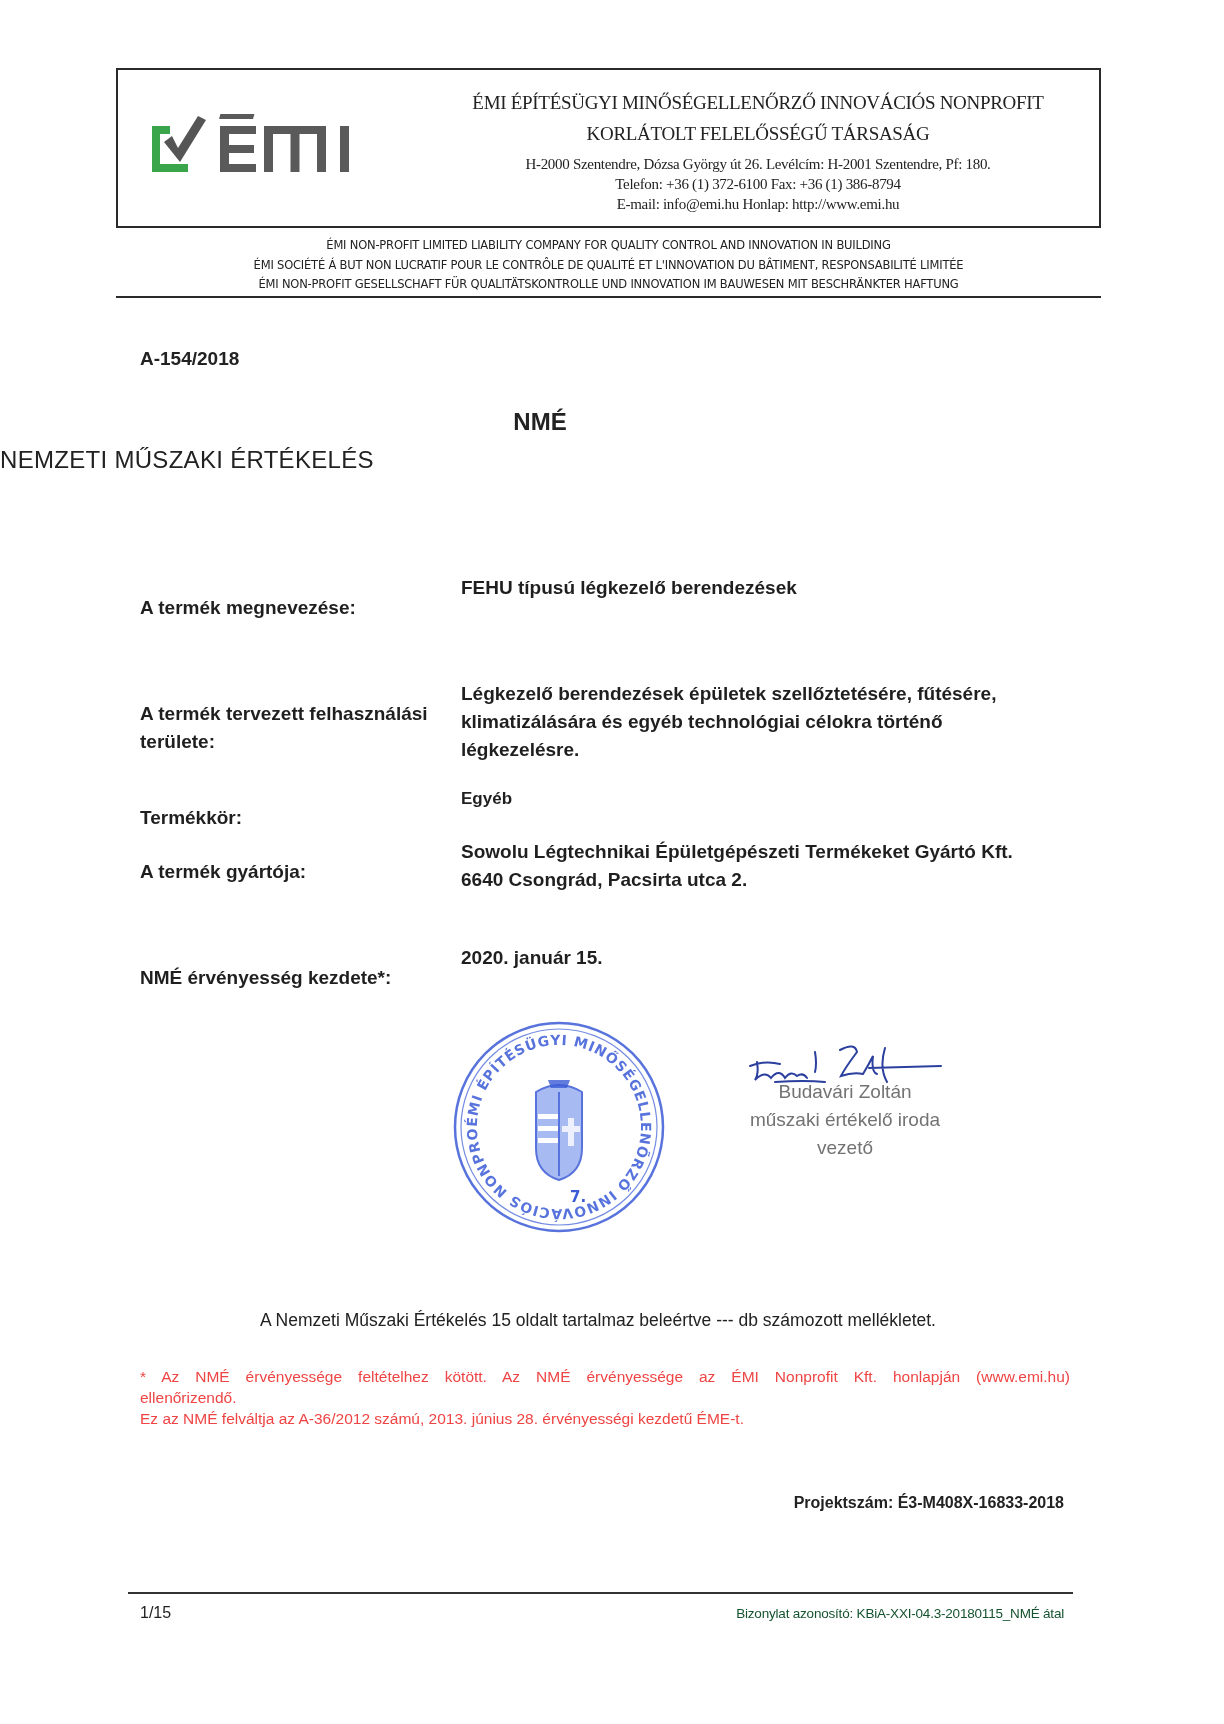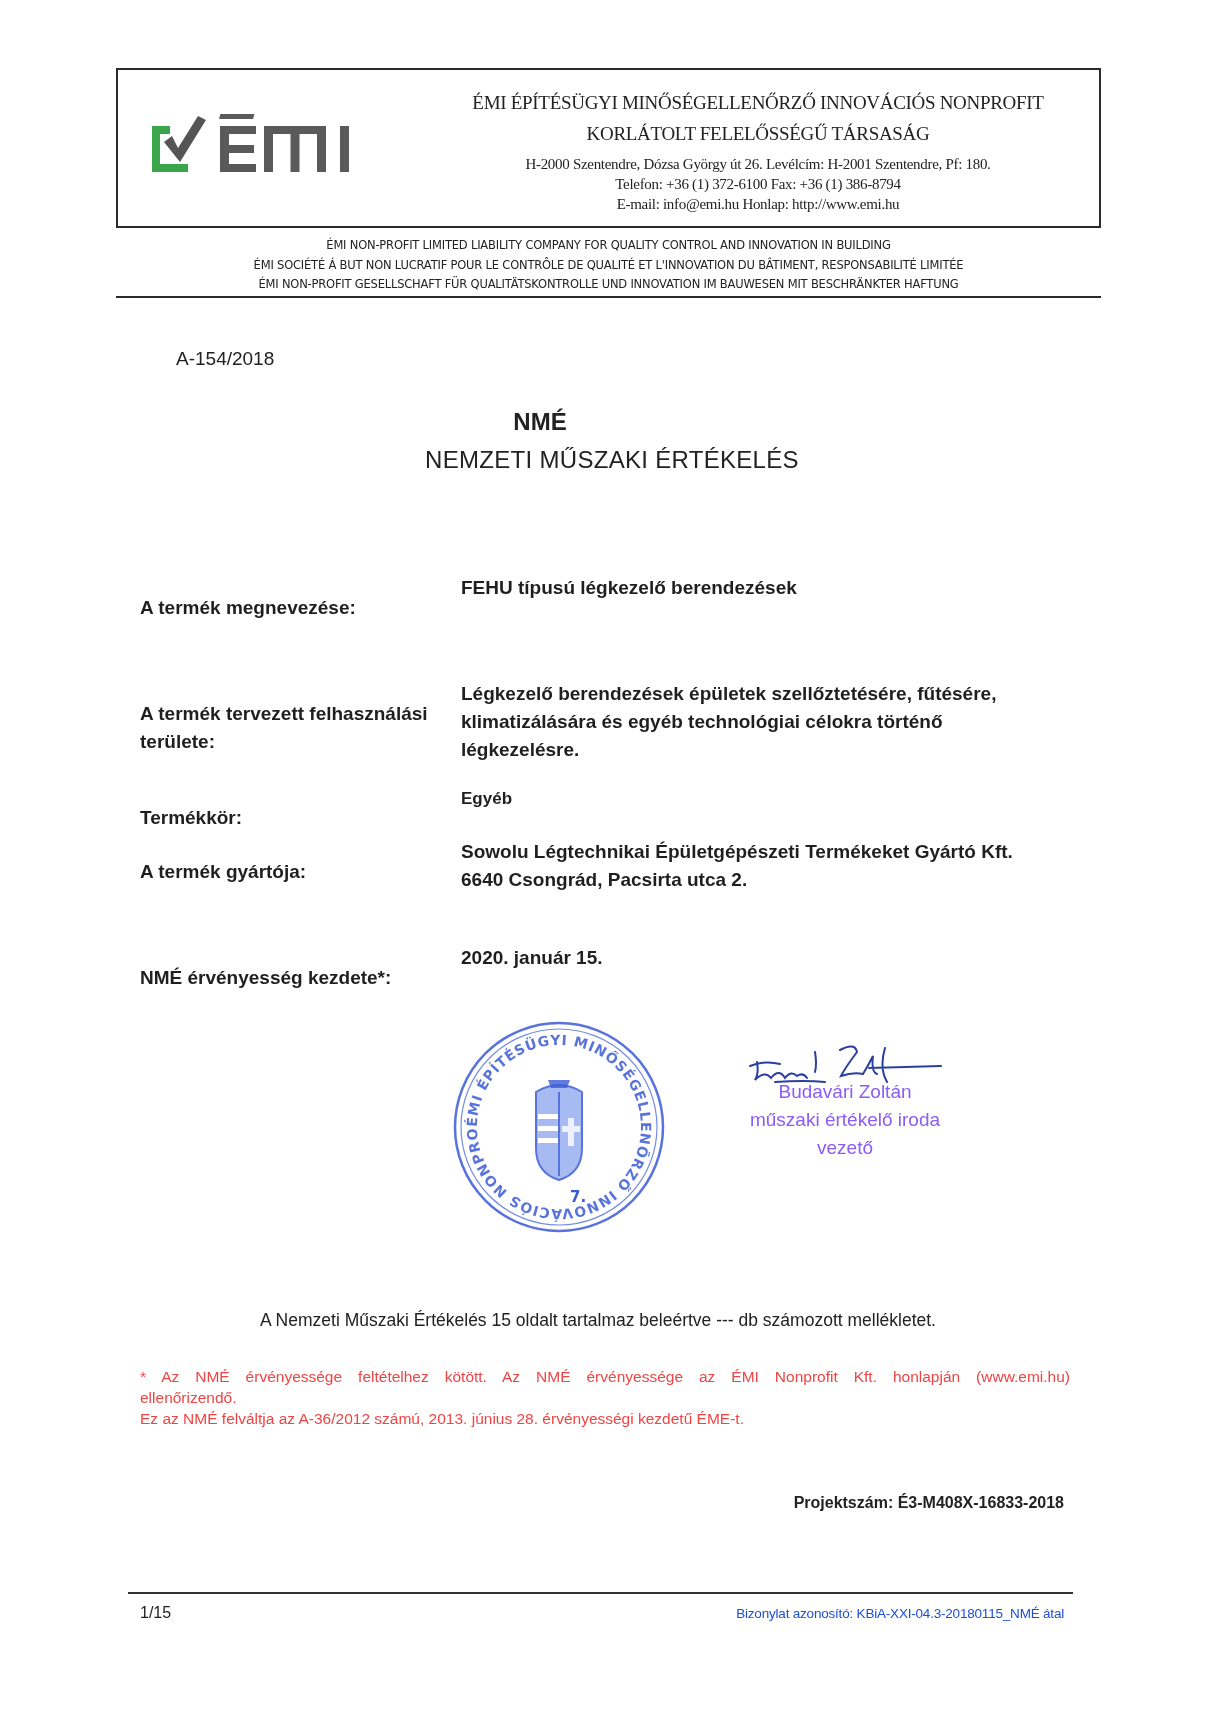--- a/index.html
+++ b/index.html
@@ -23,40 +23,40 @@
   .org .l2 { font-size: 19px; letter-spacing: -0.3px; line-height: 30px; margin-top: 1px; }
   .org .l3 { font-size: 15px; line-height: 20px; margin-top: 5px; letter-spacing: -0.3px; }
   .org .l4, .org .l5 { font-size: 15px; line-height: 20px; letter-spacing: -0.3px; }
   .multi {
     left: 116px; top: 236px; width: 985px; text-align: center;
     font-size: 11.5px; line-height: 19.5px; color: #222; letter-spacing: -0.2px;
     font-family: "DejaVu Sans", sans-serif;
   }
   .rule-top { left: 116px; top: 296px; width: 985px; height: 0; border-top: 2px solid #2a2a2a; }
 
-  .docno { left: 140px; top: 348px; font-size: 19px; font-weight: normal; color: #222; margin-left: 36px; }
+  .docno { left: 140px; top: 348px; font-size: 19px; font-weight: bold; color: #222; }
   .title1 { left: 0; width: 1080px; top: 408px; text-align: center; font-size: 24px; font-weight: bold; color: #222; }
-  .title2 { left: 0; width: 1224px; top: 446px; text-align: center; font-size: 24px; color: #222; letter-spacing: 0.3px; }
+  .title2 { left: 0; width: 1224px; top: 446px; text-align: left; font-size: 24px; color: #222; letter-spacing: 0.3px; }
 
   .label { left: 140px; font-size: 19px; font-weight: bold; color: #1f1f1f; line-height: 28px; margin-top: 20px; }
   .value { left: 461px; font-size: 19px; font-weight: bold; color: #1f1f1f; line-height: 28px; width: 620px; }
   .value.small { font-size: 17px; }
 
   .stamp { left: 450px; top: 1018px; width: 218px; height: 218px; }
   .sign { left: 745px; top: 1038px; width: 200px; height: 50px; }
-  .signer { left: 720px; top: 1078px; width: 250px; text-align: center; font-size: 19px; line-height: 28px; color: #8b5cf6; }
+  .signer { left: 720px; top: 1078px; width: 250px; text-align: center; font-size: 19px; line-height: 28px; color: #737373; }
 
   .pages { left: 0; width: 1196px; top: 1310px; text-align: center; font-size: 17.5px; color: #222; }
   .notes { left: 140px; top: 1366px; width: 930px; font-size: 15.5px; line-height: 21px; color: #ef4444; }
   .notes .j { text-align: justify; text-align-last: justify; }
 
   .proj { right: 160px; top: 1494px; font-size: 16px; color: #222; font-weight: bold; }
   .rule-bot { left: 128px; top: 1592px; width: 945px; height: 0; border-top: 2px solid #333; }
   .pageno { left: 140px; top: 1604px; font-size: 16px; color: #222; }
-  .bizony { right: 160px; top: 1606px; font-size: 13.5px; color: #1d4ed8; letter-spacing: -0.2px; }
+  .bizony { right: 160px; top: 1606px; font-size: 13.5px; color: #14532d; letter-spacing: -0.2px; }
 </style>
 </head>
 <body>
 
 <div class="abs hdr-box">
   <svg class="abs logo" viewBox="0 0 215 70">
 
     <path d="M4 18 H22 V26 H12 V56 H40 V64 H4 Z" fill="#3aa54a"></path>
 
     <path d="M16 34 L24 28 L30 40 L50 8 L58 12 L32 54 Z" fill="#555"></path>

